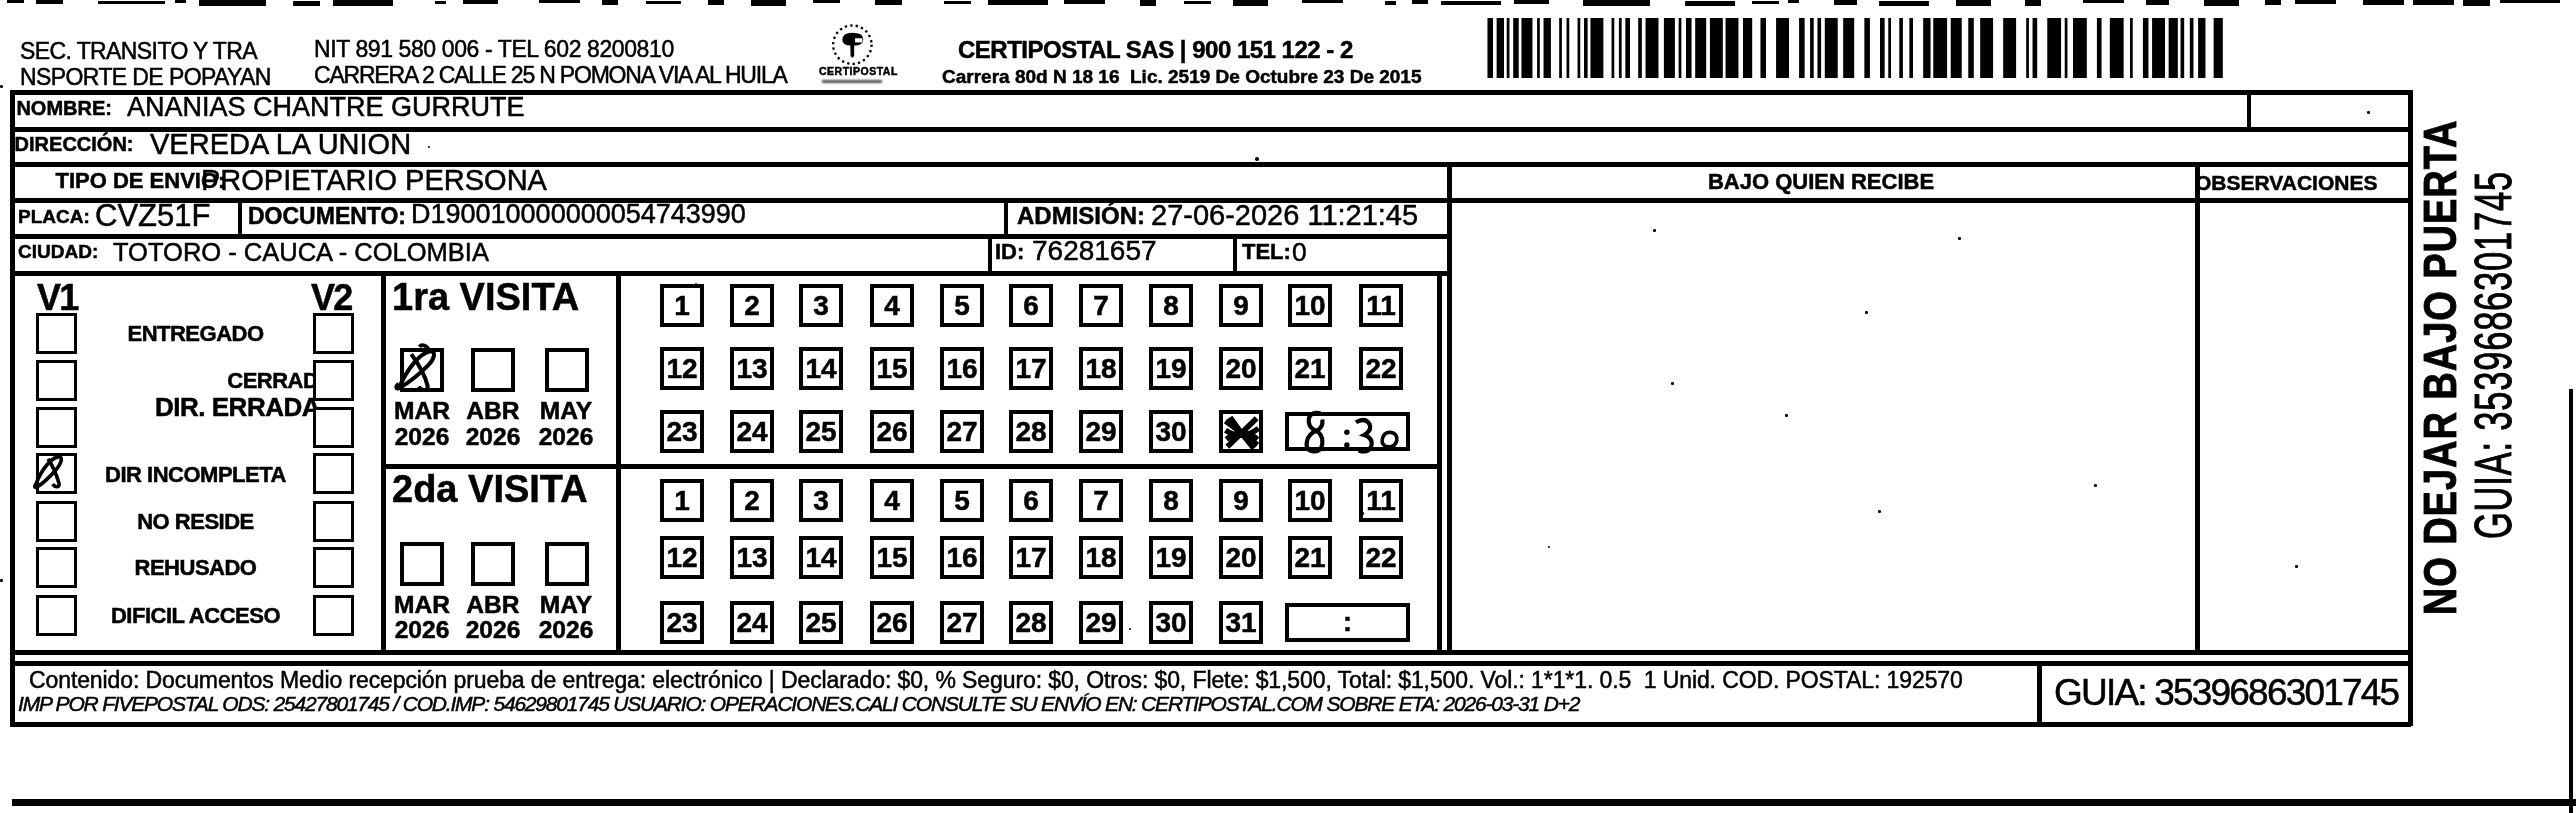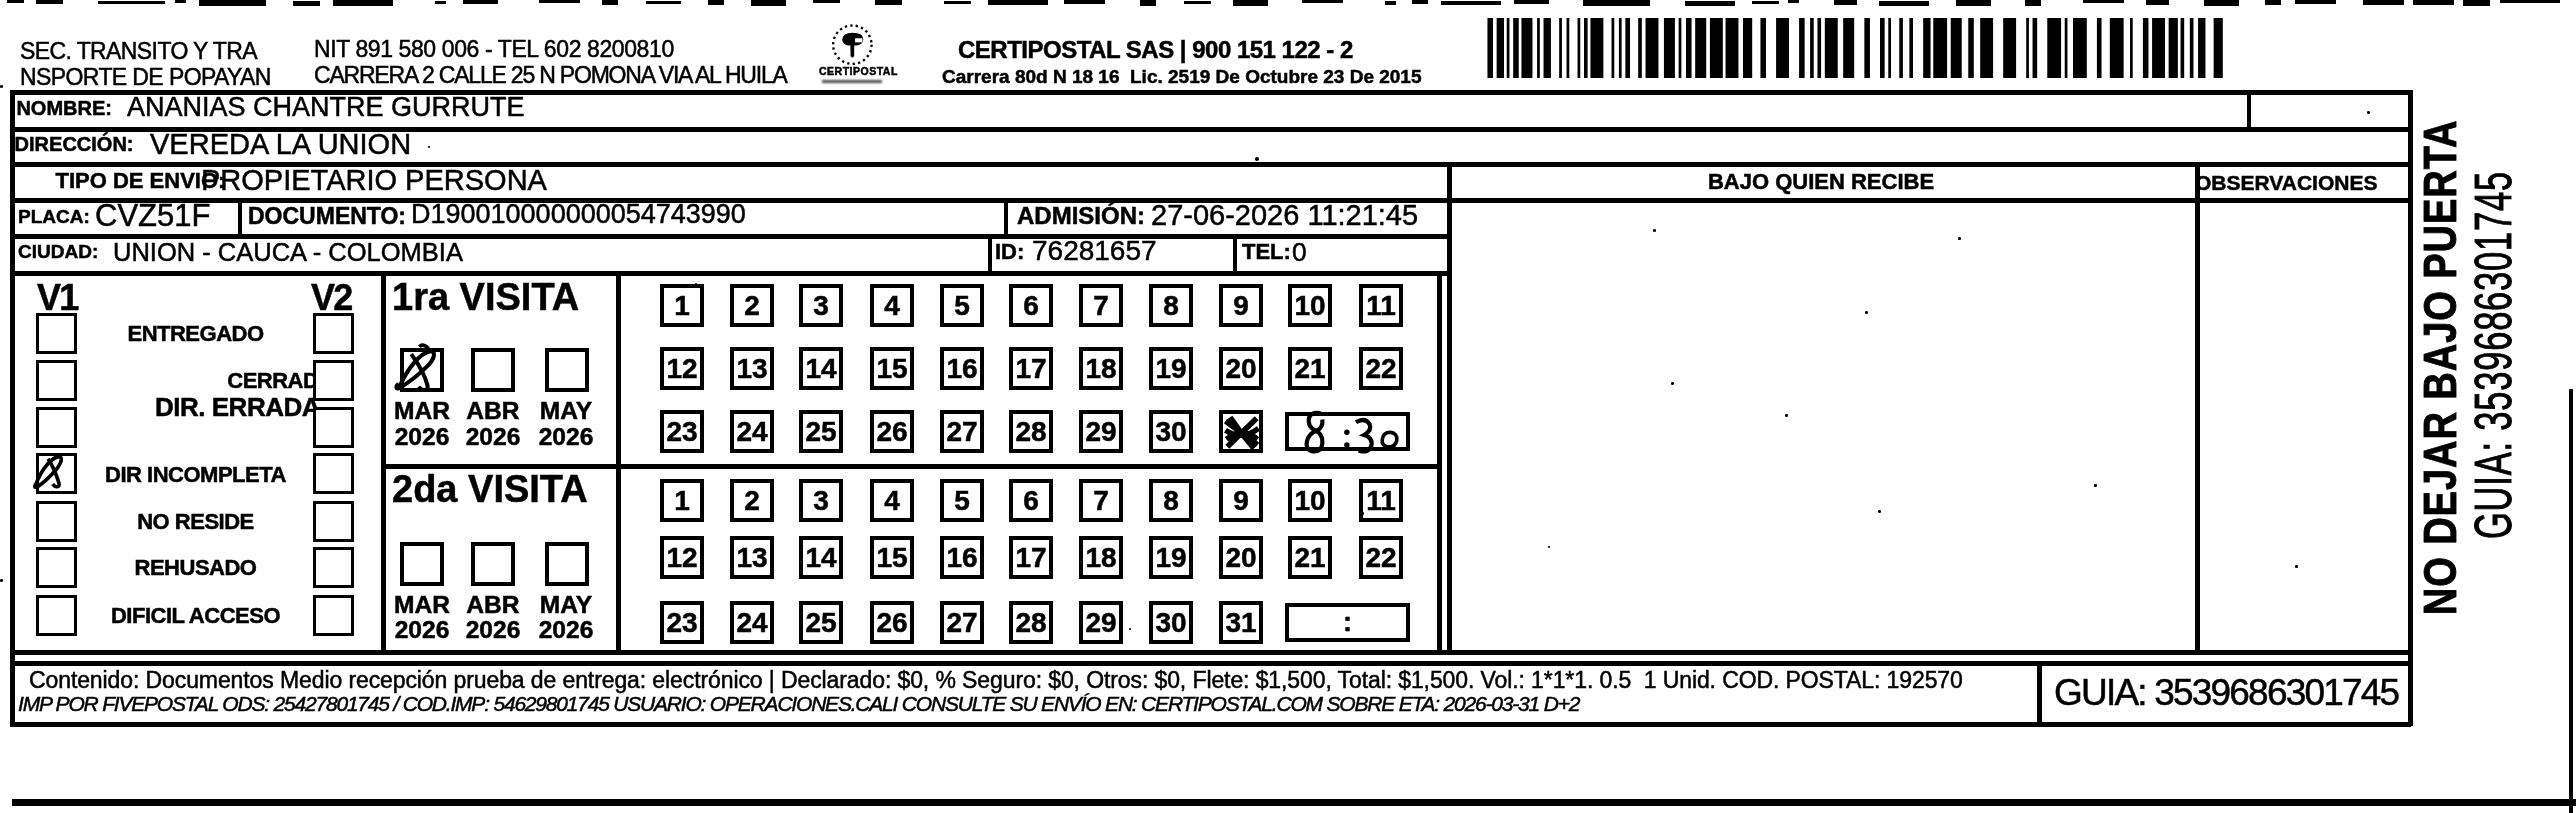--- a/index.html
+++ b/index.html
@@ -203,21 +203,21 @@
 <div class="tx b" style="left:248px;top:203px;font-size:23px;">DOCUMENTO:</div>
 
 <div class="tx" style="left:411px;top:199px;font-size:27px;">D190010000000054743990</div>
 
 <div class="tx b" style="left:1017px;top:202px;font-size:24px;">ADMISIÓN:</div>
 
 <div class="tx" style="left:1151px;top:199px;font-size:29px;">27-06-2026 11:21:45</div>
 
 <div class="tx b" style="left:18px;top:241px;font-size:19px;">CIUDAD:</div>
 
-<div class="tx" style="left:113px;top:238px;font-size:25.5px;">UNION - CAUCA - COLOMBIA</div>
+<div class="tx" style="left:113px;top:238px;font-size:25.5px;">TOTORO - CAUCA - COLOMBIA</div>
 
 <div class="tx b" style="left:995px;top:239px;font-size:22px;">ID:</div>
 
 <div class="tx" style="left:1032px;top:235px;font-size:28px;">76281657</div>
 
 <div class="tx b" style="left:1242px;top:239px;font-size:22px;">TEL:</div>
 
 <div class="tx" style="left:1292px;top:237px;font-size:26.4px;">0</div>
 
 <div class="tx b" style="left:1447px;width:748px;top:169px;font-size:22px;text-align:center;">BAJO QUIEN RECIBE</div>

